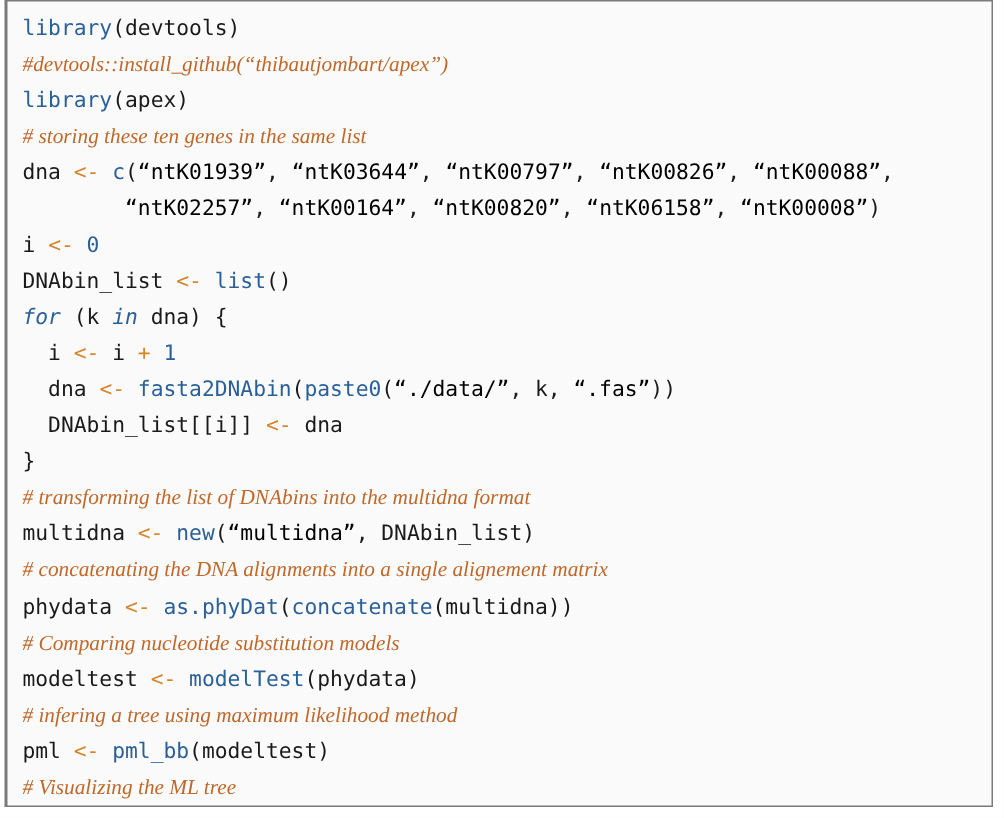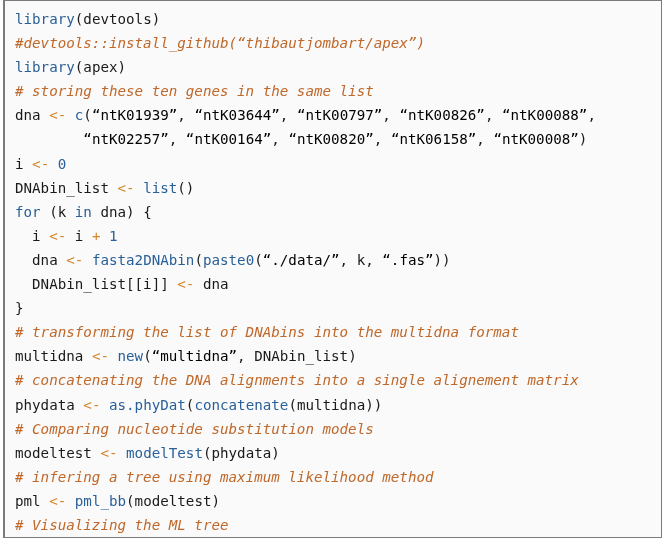--- a/index.html
+++ b/index.html
@@ -34,24 +34,24 @@
     font-size: 14.2px;
     line-height: 24.1px;
     white-space: pre;
     color: #1a1a1a;
     letter-spacing: 0px;
   }
 
   .line { display: block; height: 24.1px; }
 
   
-  .kw   { color: #2a6099; }
+  .kw   { color: #2a6099; font-style: italic; }
   .fn   { color: #2a6099; }
   .str  { color: #000000; }
-  .com  { color: #c0682a; font-style: italic; }
+  .com  { color: #c0682a; font-style: italic; font-family: Liberation Serif, serif; }
   .op   { color: #d4842a; }
   .num  { color: #2a6099; }
   .plain { color: #1a1a1a; }
 </style>
 </head>
 <body>
 
 <div id="code-card">
   <pre id="code-block"><span class="line"><span class="fn">library</span><span class="plain">(devtools)</span></span><span class="line"><span class="com">#devtools::install_github(“thibautjombart/apex”)</span></span><span class="line"><span class="fn">library</span><span class="plain">(apex)</span></span><span class="line"><span class="com"># storing these ten genes in the same list</span></span><span class="line"><span class="plain">dna </span><span class="op">&lt;-</span><span class="plain"> </span><span class="fn">c</span><span class="plain">(</span><span class="str">“ntK01939”</span><span class="plain">, </span><span class="str">“ntK03644”</span><span class="plain">, </span><span class="str">“ntK00797”</span><span class="plain">, </span><span class="str">“ntK00826”</span><span class="plain">, </span><span class="str">“ntK00088”</span><span class="plain">,</span></span><span class="line"><span class="plain">        </span><span class="str">“ntK02257”</span><span class="plain">, </span><span class="str">“ntK00164”</span><span class="plain">, </span><span class="str">“ntK00820”</span><span class="plain">, </span><span class="str">“ntK06158”</span><span class="plain">, </span><span class="str">“ntK00008”</span><span class="plain">)</span></span><span class="line"><span class="plain">i </span><span class="op">&lt;-</span><span class="plain"> </span><span class="num">0</span></span><span class="line"><span class="plain">DNAbin_list </span><span class="op">&lt;-</span><span class="plain"> </span><span class="fn">list</span><span class="plain">()</span></span><span class="line"><span class="kw">for</span><span class="plain"> (k </span><span class="kw">in</span><span class="plain"> dna) {</span></span><span class="line"><span class="plain">  i </span><span class="op">&lt;-</span><span class="plain"> i </span><span class="op">+</span><span class="plain"> </span><span class="num">1</span></span><span class="line"><span class="plain">  dna </span><span class="op">&lt;-</span><span class="plain"> </span><span class="fn">fasta2DNAbin</span><span class="plain">(</span><span class="fn">paste0</span><span class="plain">(</span><span class="str">“./data/”</span><span class="plain">, k, </span><span class="str">“.fas”</span><span class="plain">))</span></span><span class="line"><span class="plain">  DNAbin_list[[i]] </span><span class="op">&lt;-</span><span class="plain"> dna</span></span><span class="line"><span class="plain">}</span></span><span class="line"><span class="com"># transforming the list of DNAbins into the multidna format</span></span><span class="line"><span class="plain">multidna </span><span class="op">&lt;-</span><span class="plain"> </span><span class="fn">new</span><span class="plain">(</span><span class="str">“multidna”</span><span class="plain">, DNAbin_list)</span></span><span class="line"><span class="com"># concatenating the DNA alignments into a single alignement matrix</span></span><span class="line"><span class="plain">phydata </span><span class="op">&lt;-</span><span class="plain"> </span><span class="fn">as.phyDat</span><span class="plain">(</span><span class="fn">concatenate</span><span class="plain">(multidna))</span></span><span class="line"><span class="com"># Comparing nucleotide substitution models</span></span><span class="line"><span class="plain">modeltest </span><span class="op">&lt;-</span><span class="plain"> </span><span class="fn">modelTest</span><span class="plain">(phydata)</span></span><span class="line"><span class="com"># infering a tree using maximum likelihood method</span></span><span class="line"><span class="plain">pml </span><span class="op">&lt;-</span><span class="plain"> </span><span class="fn">pml_bb</span><span class="plain">(modeltest)</span></span><span class="line"><span class="com"># Visualizing the ML tree</span></span><span class="line"></span></pre>
 </div>

